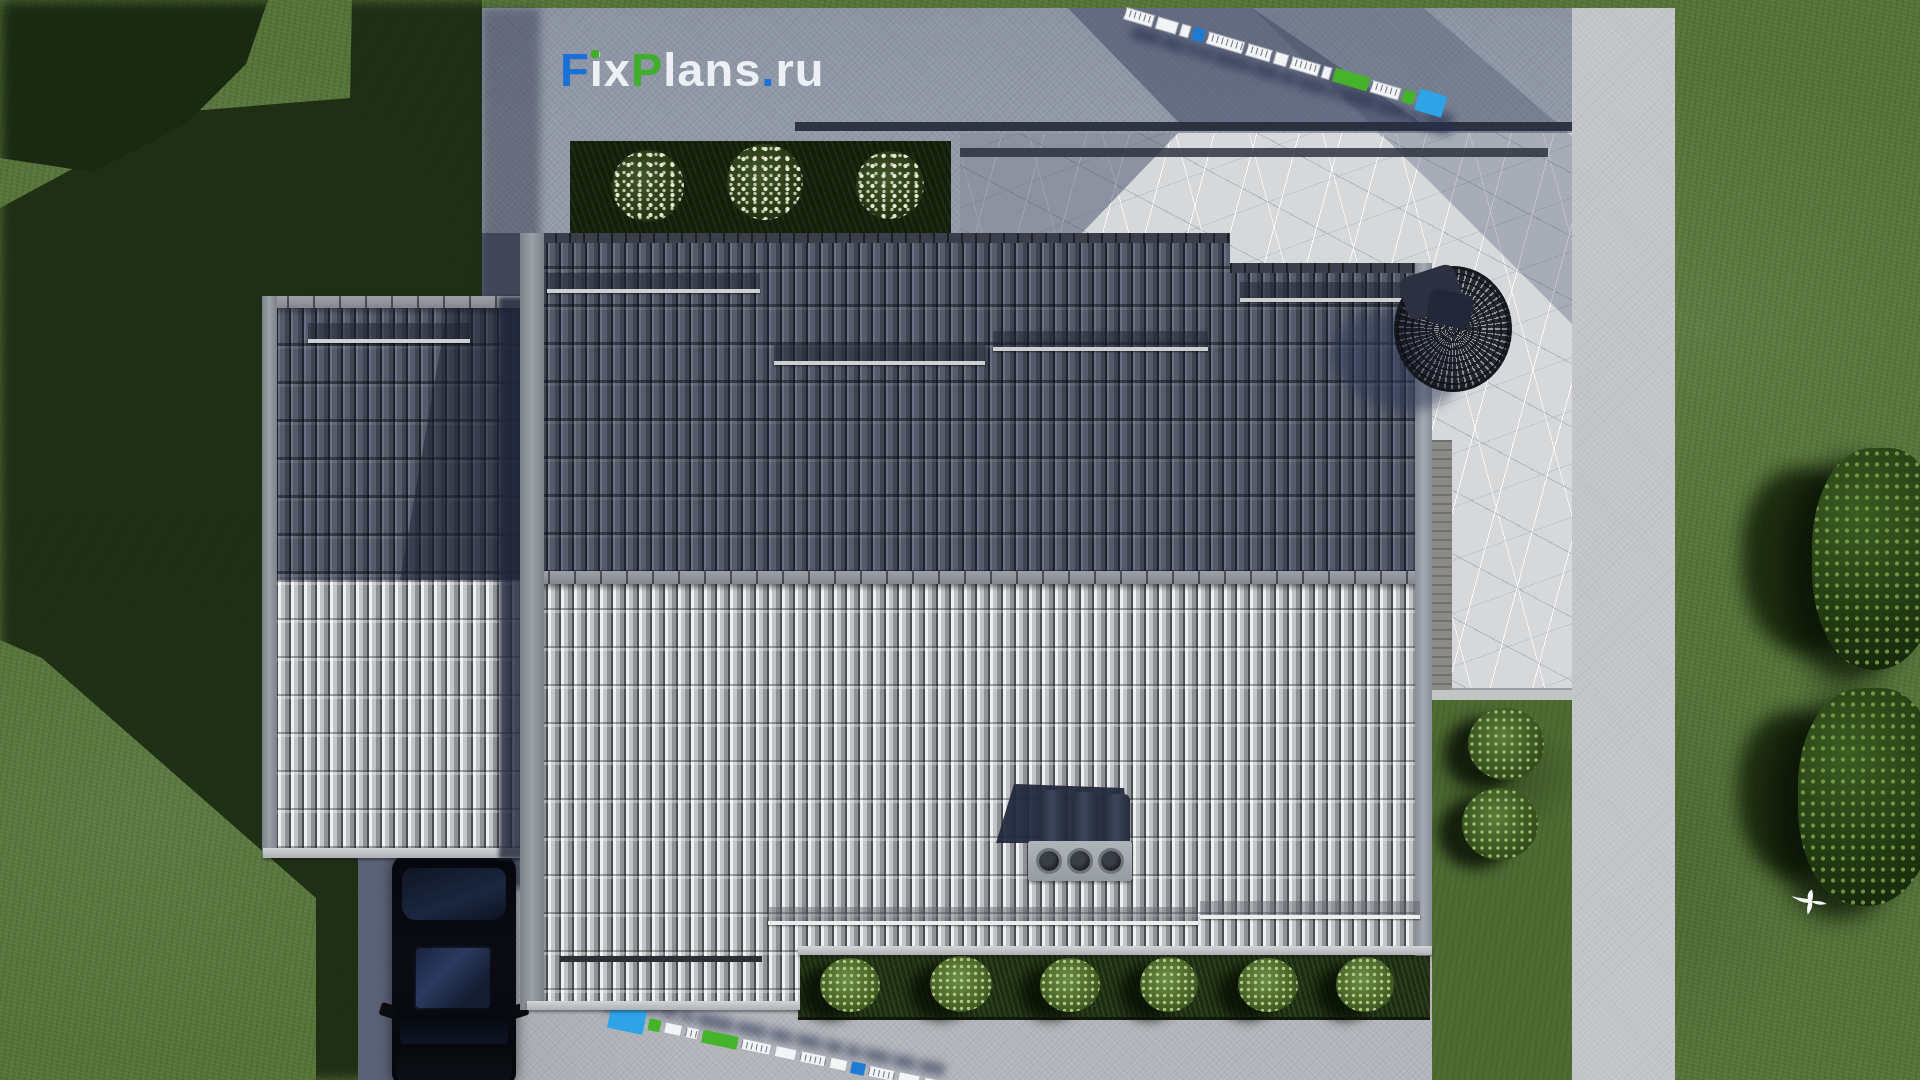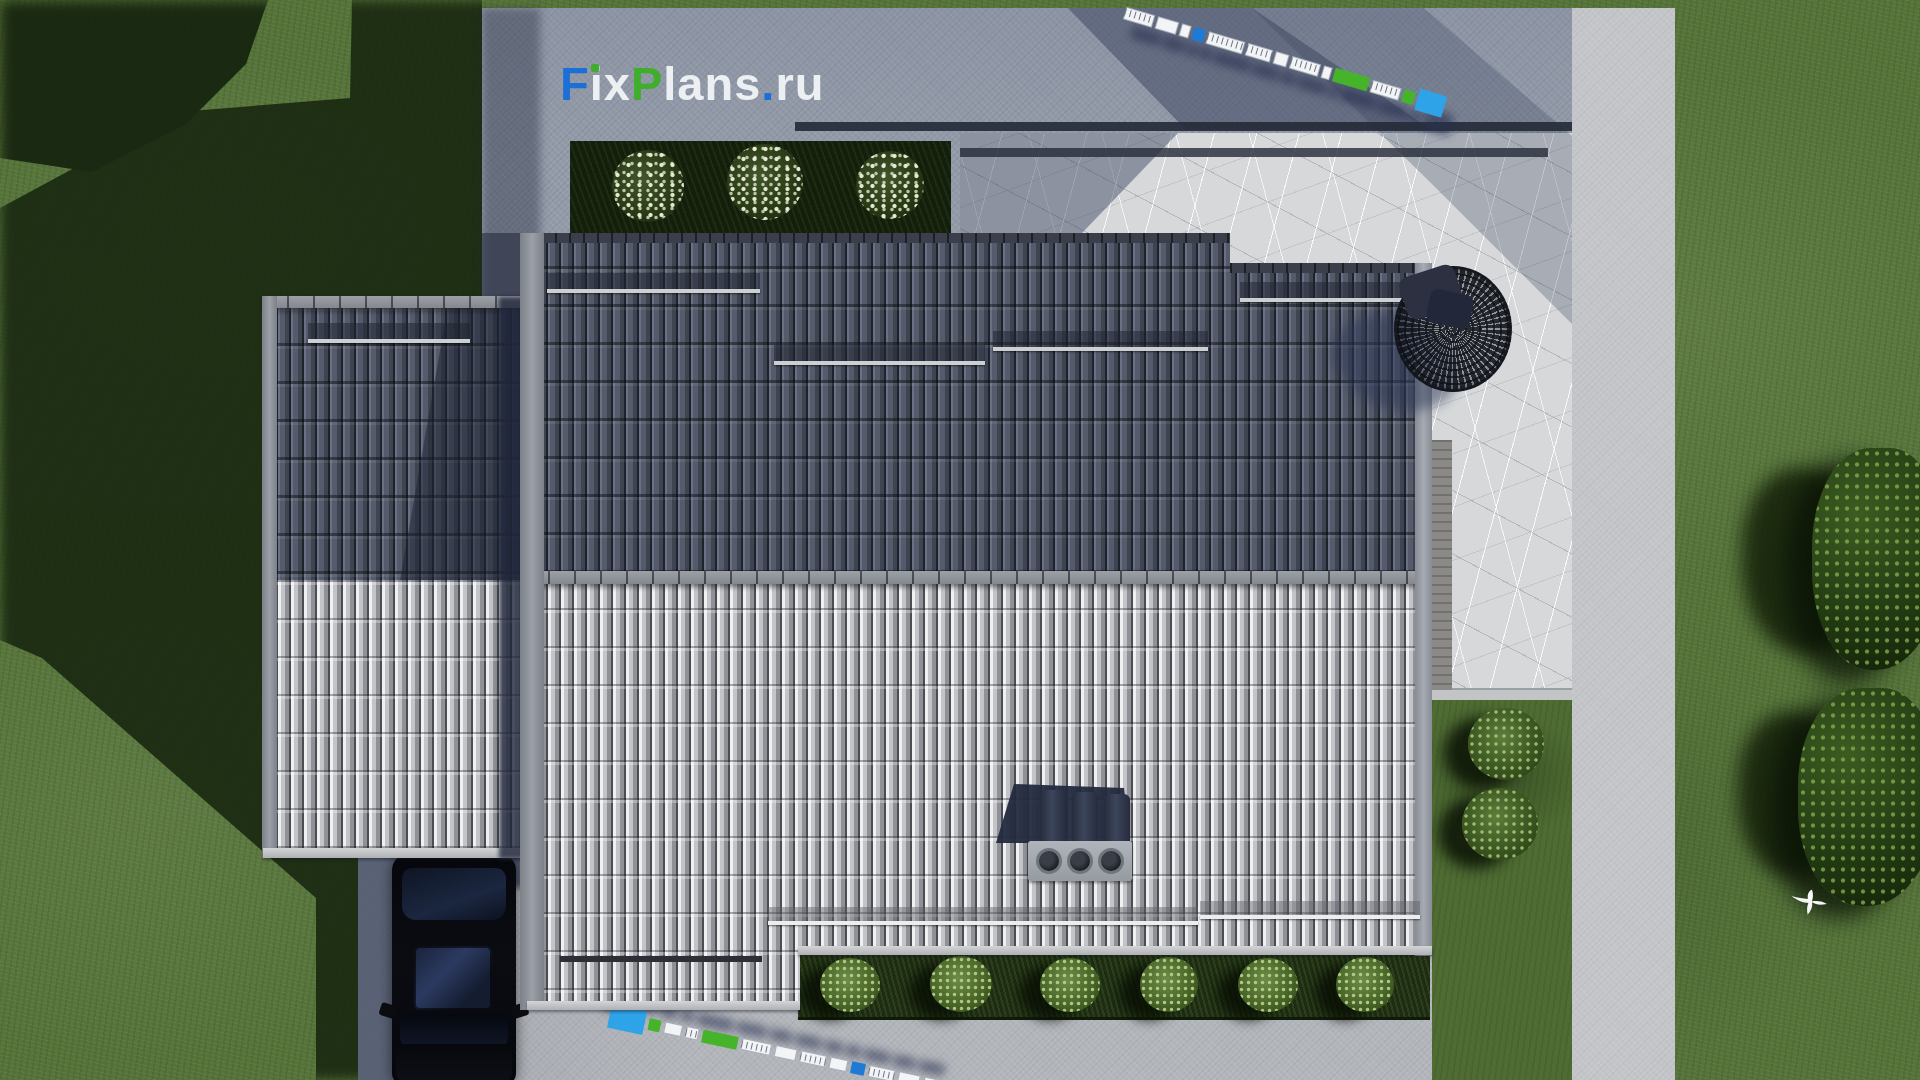--- a/index.html
+++ b/index.html
@@ -203,21 +203,21 @@
     background-image:
       radial-gradient(circle, rgba(130,170,80,.8) 0 1.6px, transparent 2.6px),
       radial-gradient(circle at 35% 30%, #3c5c21 0%, #243d13 55%, #122008 100%);
     background-size:10px 11px, 100% 100%;
     box-shadow:-26px 12px 22px rgba(10,18,5,.75);}
   .tree-1{left:1812px;top:448px;width:130px;height:222px;}
   .tree-2{left:1798px;top:688px;width:140px;height:218px;}
   .bird{left:1796px;top:884px;width:26px;height:36px;transform:rotate(96deg);}
 
   
-  .logo{left:560px;top:56px;font-size:47px;font-weight:bold;letter-spacing:1px;
+  .logo{left:560px;top:42px;font-size:47px;font-weight:bold;letter-spacing:1px;
     font-family:"Liberation Sans",sans-serif;white-space:nowrap;}
   .logo span{position:static !important;}
   .logo .ichar{position:relative !important;display:inline-block;}
   .logo .idot{position:absolute !important;left:1px;top:8px;width:8px;height:8px;border-radius:2px;background:#3fae2a;}
 </style>
 </head>
 <body>
 
 <div id="stage">
 

